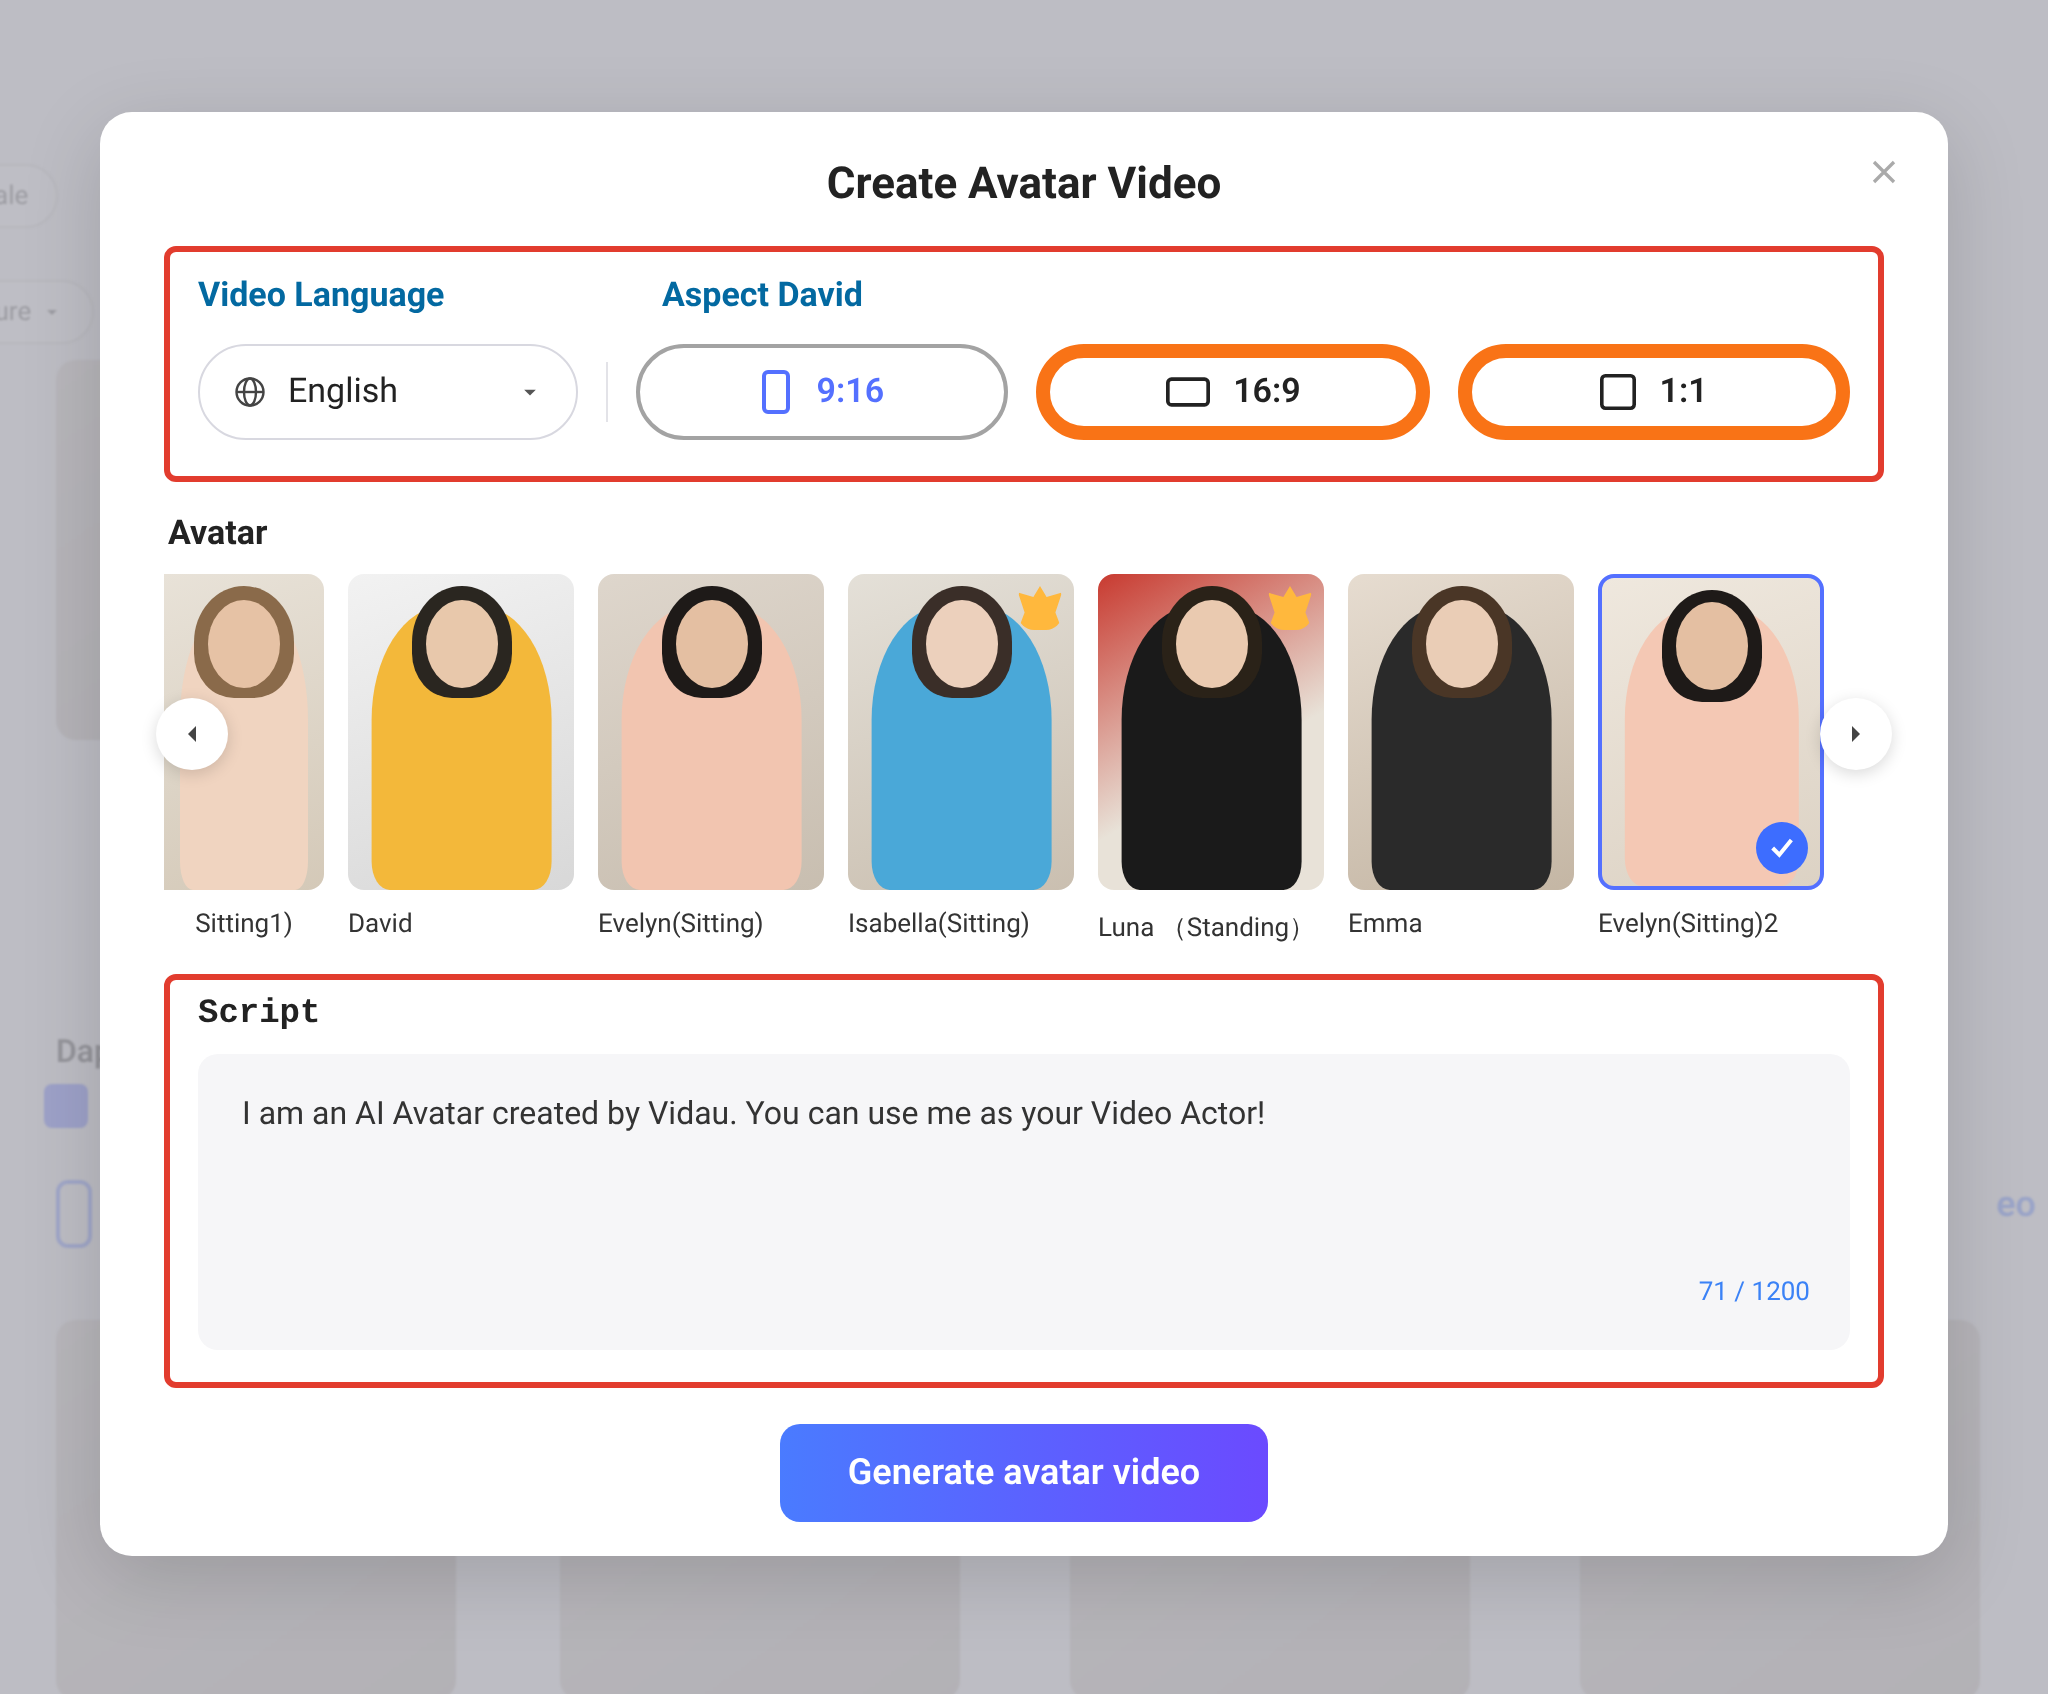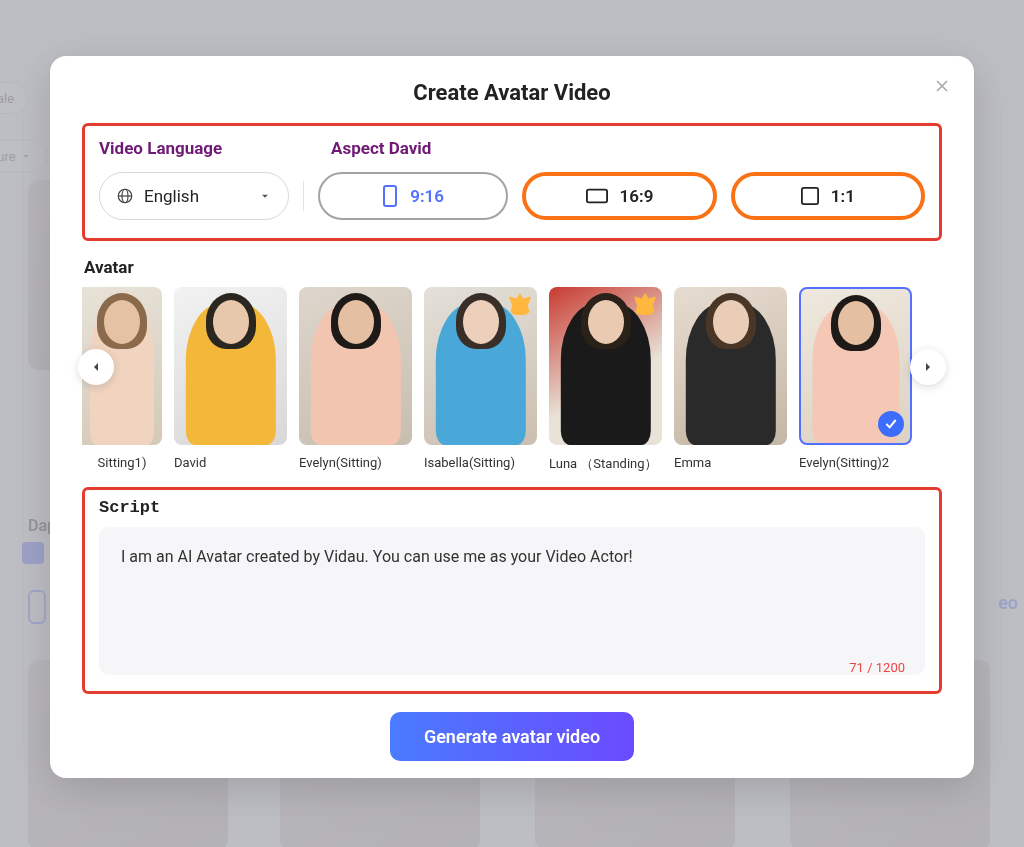--- a/index.html
+++ b/index.html
@@ -62,21 +62,21 @@
       padding: 12px 14px 18px 14px;
       margin-bottom: 16px;
     }
     .top-row-labels {
       display: flex;
       margin-bottom: 14px;
     }
     .label {
       font-size: 17px;
       font-weight: 700;
-      color: #701a75;
+      color: #0369a1;
     }
     .label-lang { width: 232px; }
     .top-row-controls {
       display: flex;
       align-items: center;
       gap: 14px;
     }
     .lang-select {
       display: flex;
       align-items: center;
@@ -88,21 +88,21 @@
       gap: 10px;
       cursor: pointer;
     }
     .lang-select .globe { width: 18px; height: 18px; color:#444; }
     .lang-select .txt { flex: 1; font-size: 17px; color: #222; }
     .lang-select .chev { width: 14px; height: 14px; color:#555; }
     .divider { width: 1px; height: 30px; background: #e3e3e8;}
     .ratio-btn {
       flex: 1;
       height: 48px;
-      border: 4px solid #f97316;
+      border: 7px solid #f97316;
       border-radius: 24px;
       display: flex;
       align-items: center;
       justify-content: center;
       gap: 12px;
       font-size: 17px;
       font-weight: 600;
       color: #222;
       cursor: pointer;
       background:#fff;
@@ -209,24 +209,24 @@
       padding: 20px 22px;
       font-size: 16px;
       color: #333;
       resize: none;
       margin-top: 8px;
       position: relative;
     }
     .script-wrap { position: relative; }
     .char-count {
       position: absolute;
-      bottom: 4px;
+      bottom: 25px;
       right: 20px;
       font-size: 13px;
-      color: #ef4444;
+      color: #3b82f6;
     }
     .generate-btn {
       display: block;
       margin: 18px auto 0 auto;
       padding: 14px 34px;
       background: linear-gradient(90deg, #4a7bff, #6b4aff);
       color: #fff;
       border: none;
       border-radius: 10px;
       font-size: 18px;

